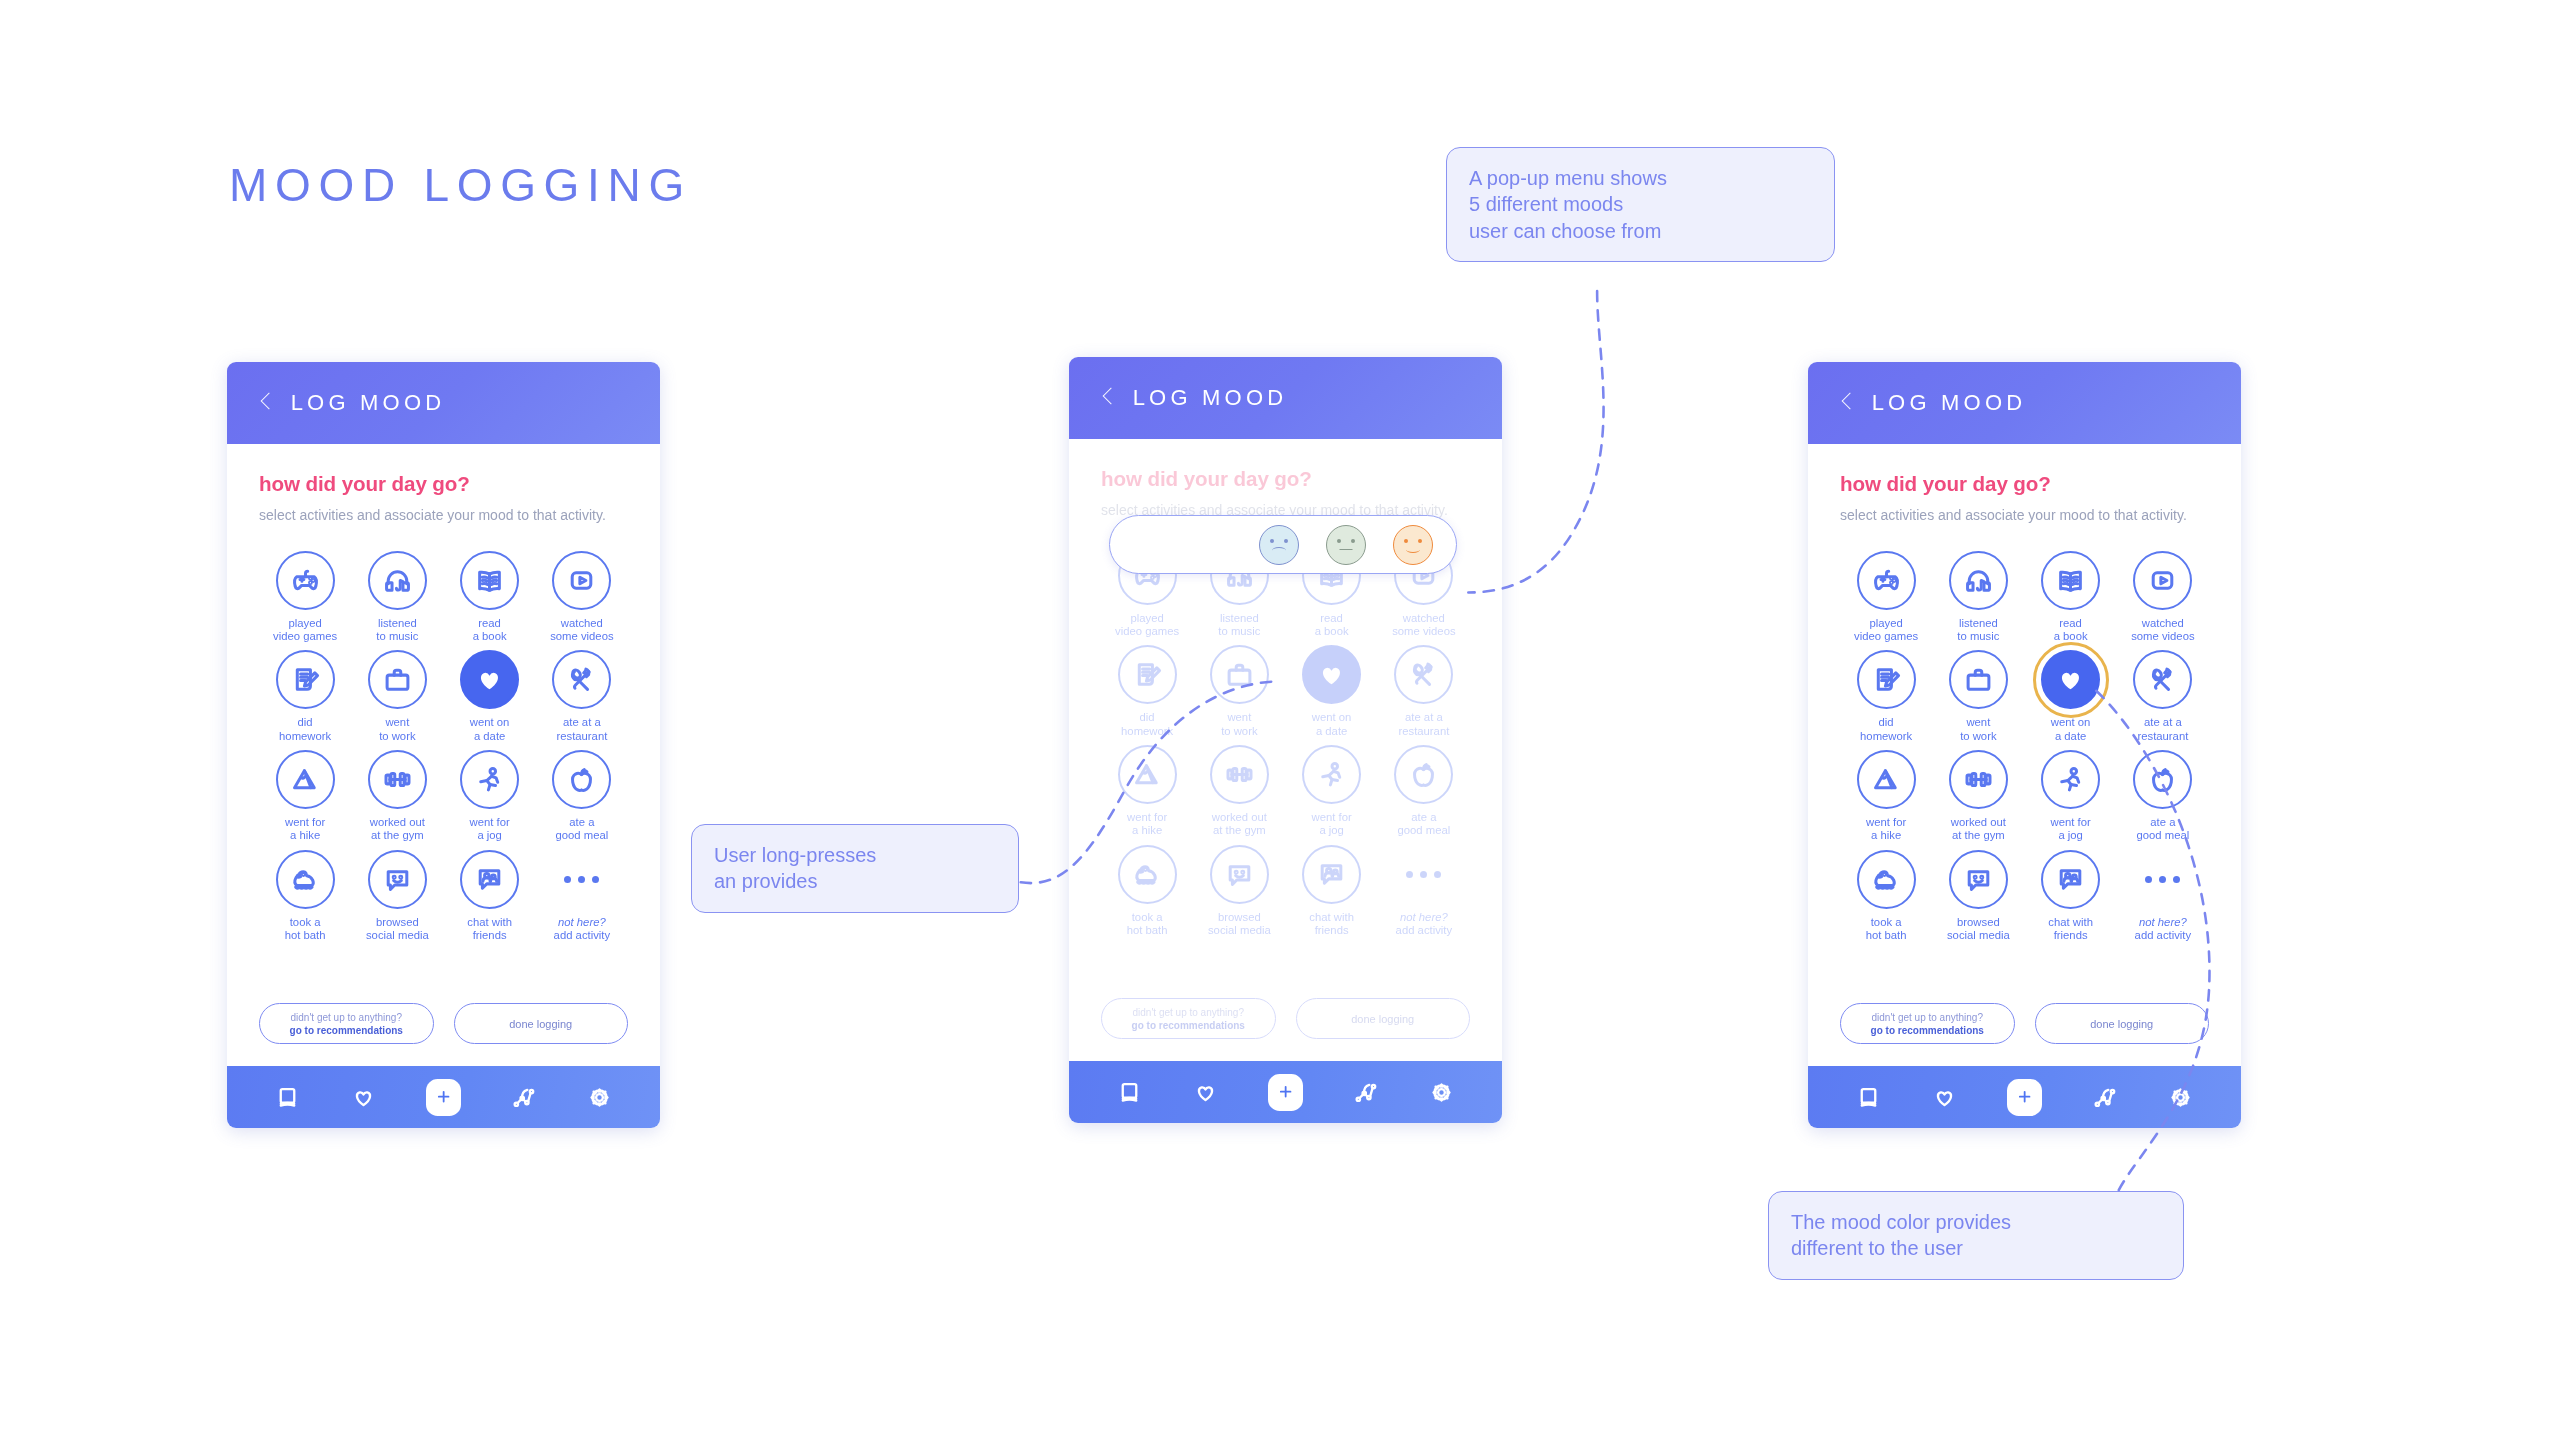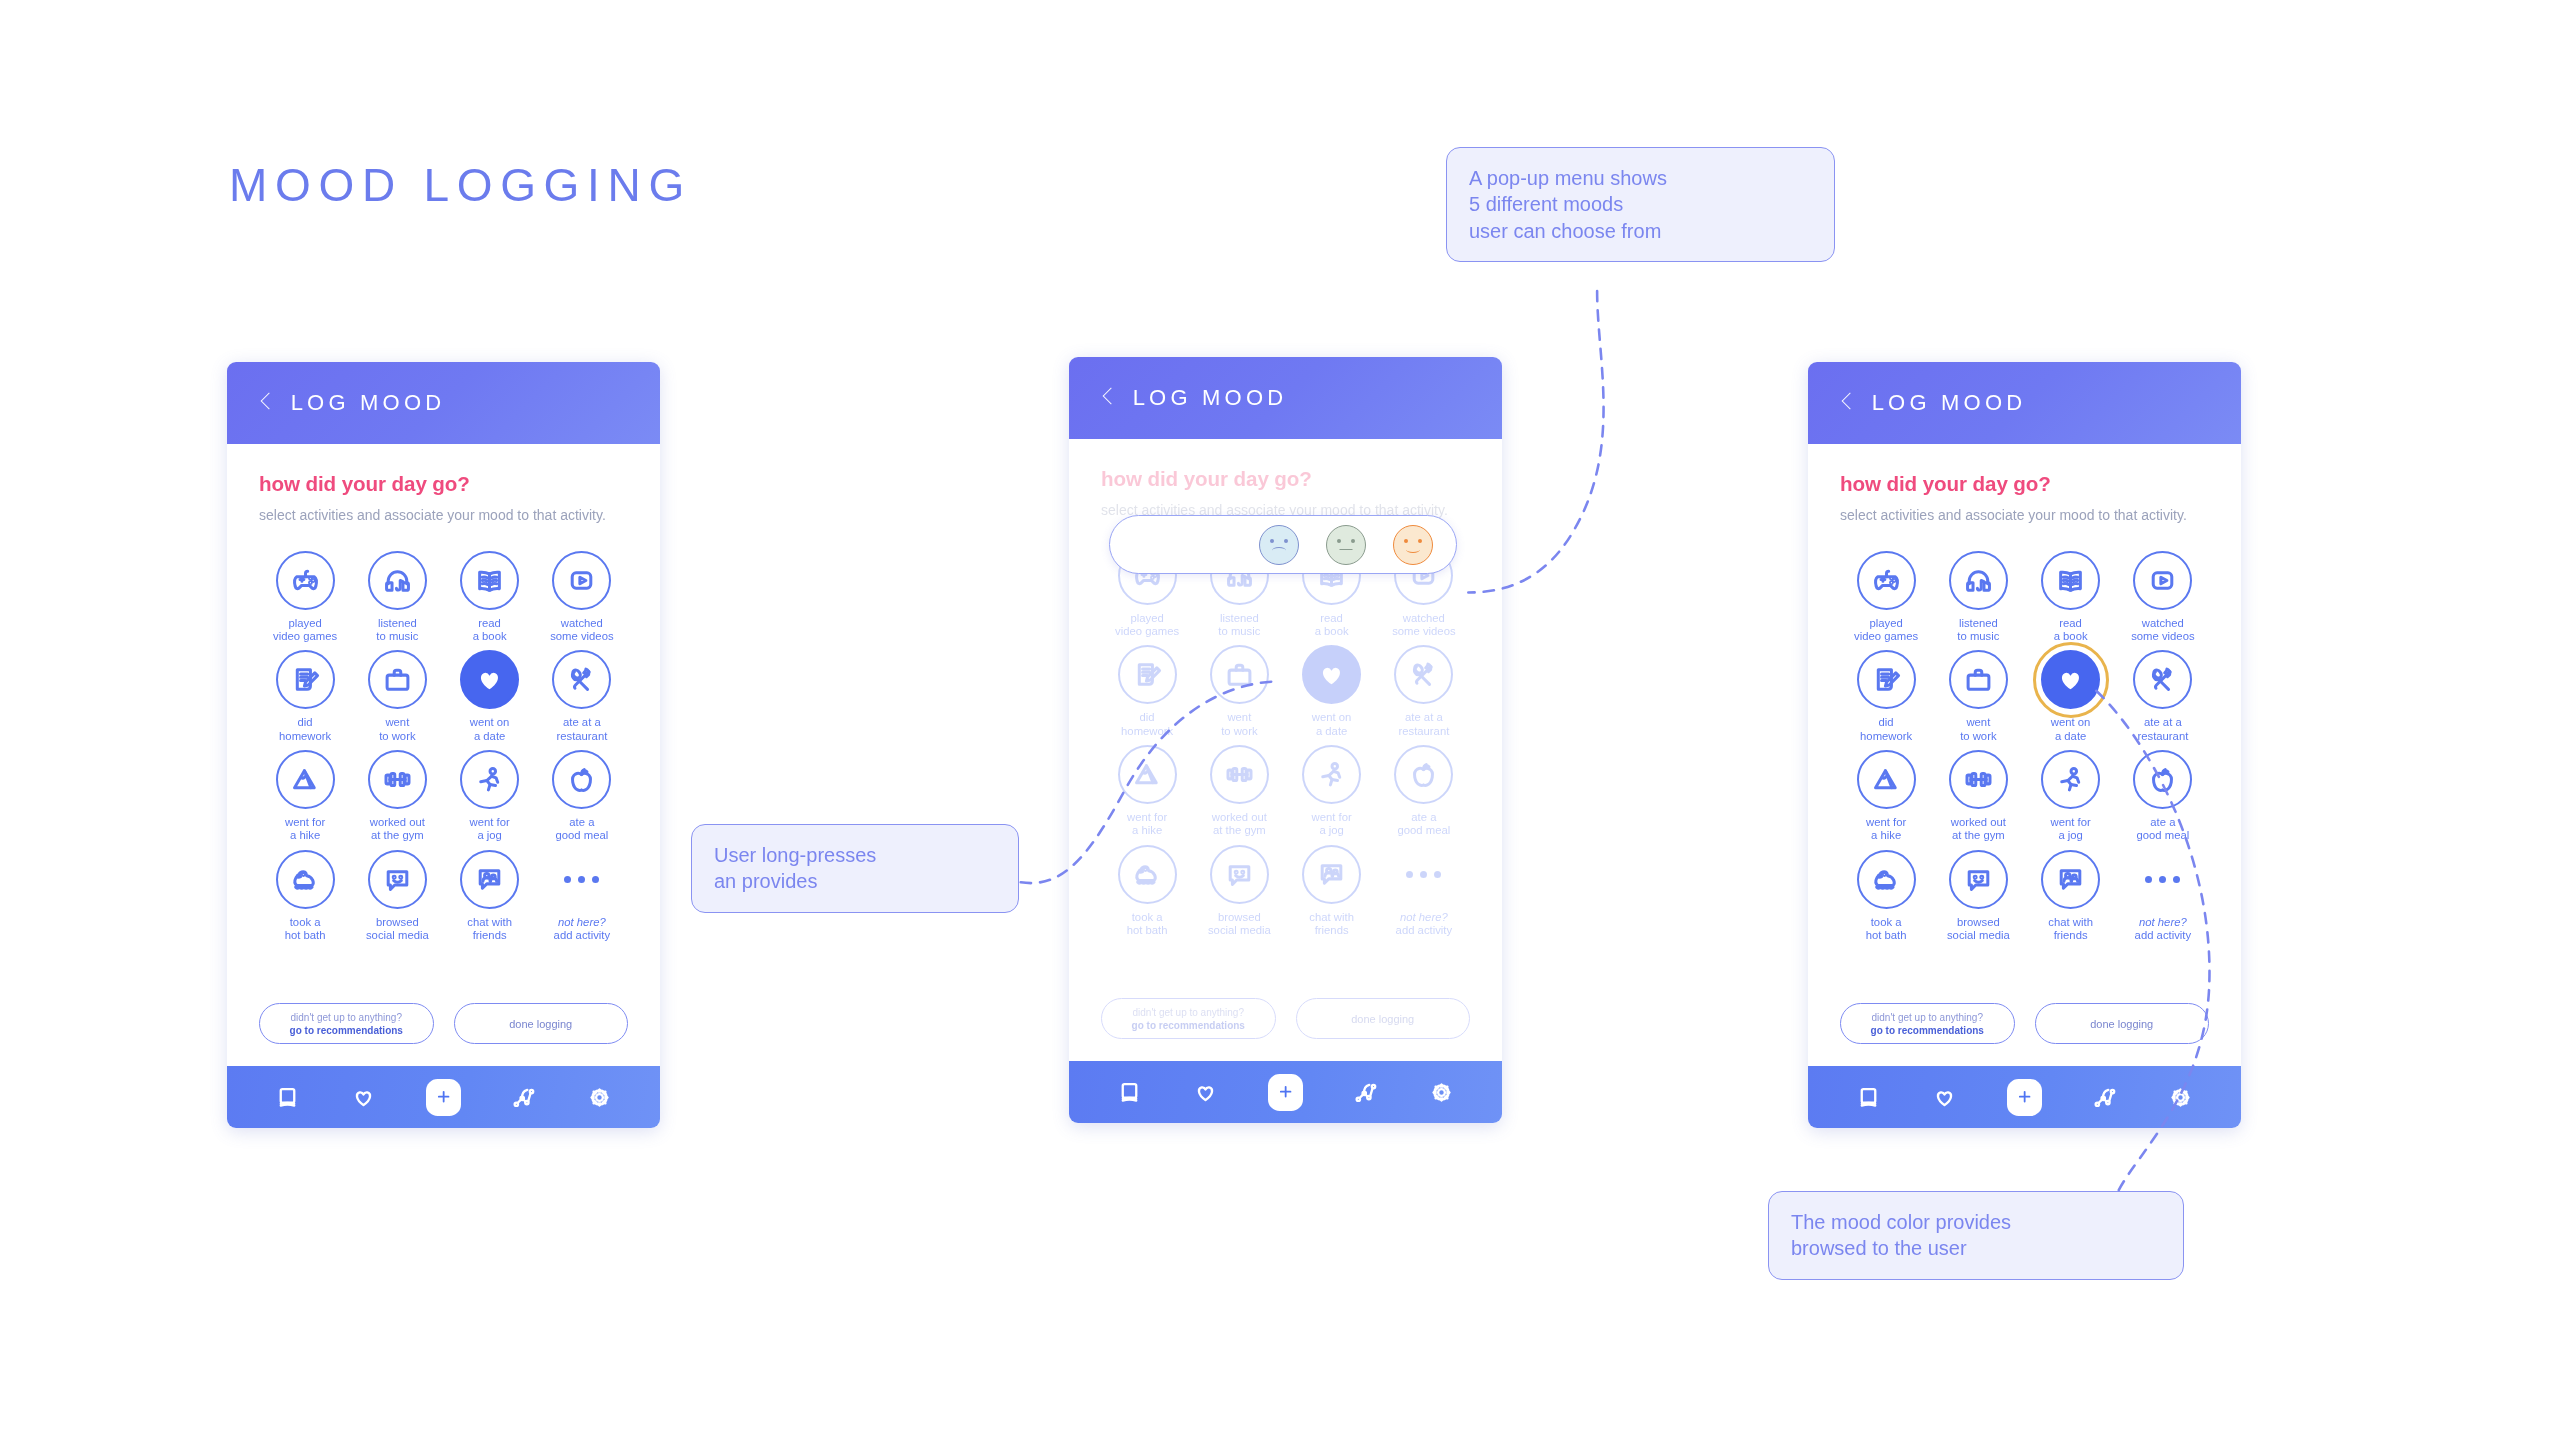--- a/index.html
+++ b/index.html
@@ -974,16 +974,16 @@
         </div>
       </div>
   </div>
 
   <div class="callout c1">A pop-up menu shows
 5 different moods
 user can choose from</div>
   <div class="callout c2">User long-presses
 an provides</div>
   <div class="callout c3">The mood color provides
-browsed to the user</div>
+different to the user</div>
 
 </div>
 
 
 </body></html>

